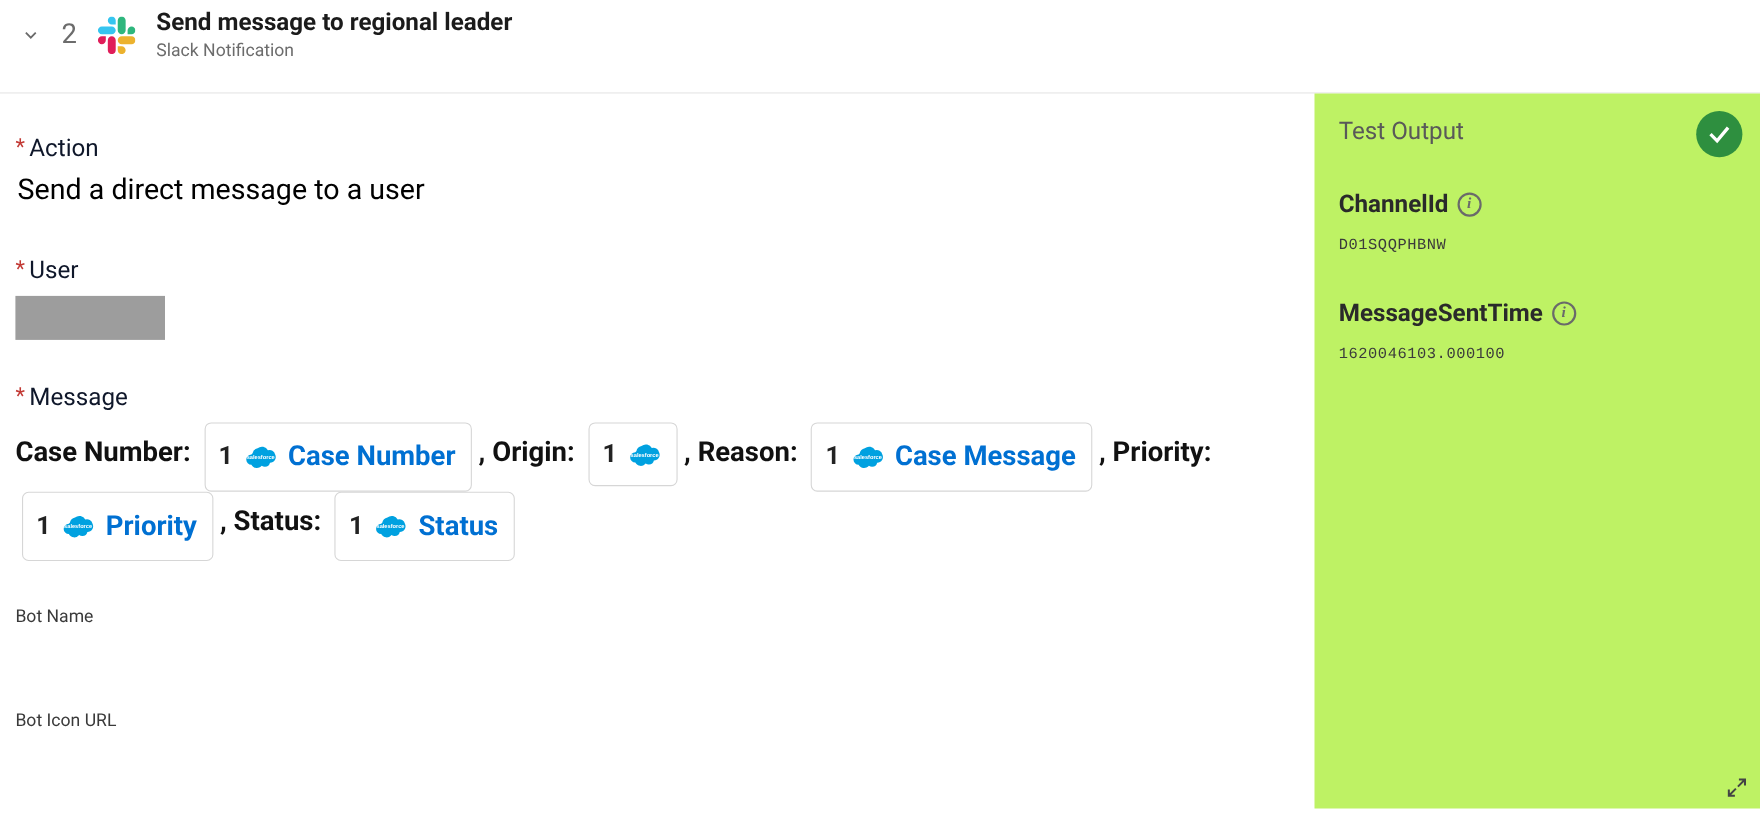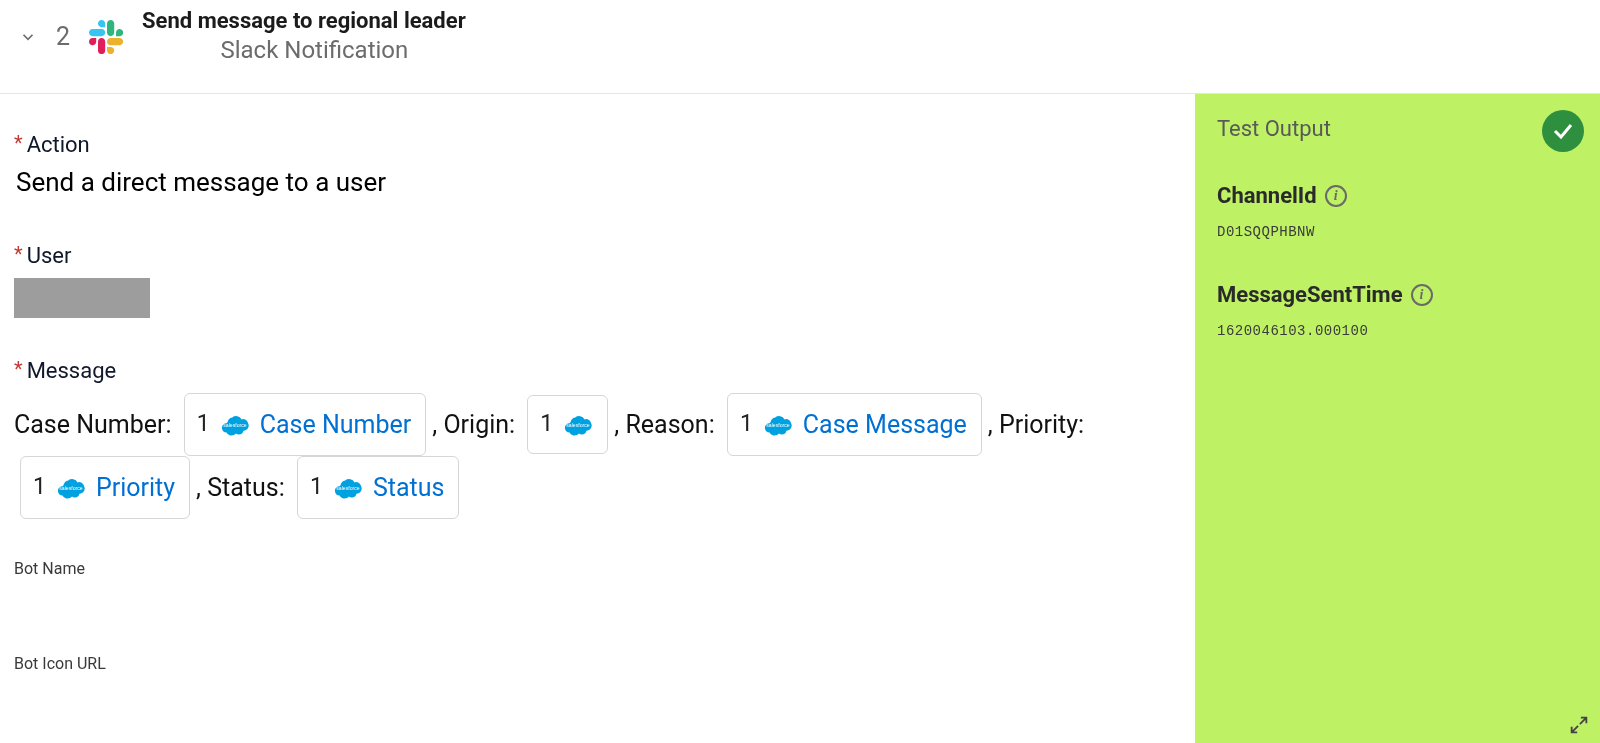--- a/index.html
+++ b/index.html
@@ -39,33 +39,32 @@
     color: #6c6c6c;
     font-weight: 400;
   }
   .slack-logo {
     width: 36px;
     height: 36px;
     flex:0 0 auto;
     display:flex;align-items:center;justify-content:center;
   }
   .slack-logo svg { width: 34px; height: 34px; }
-  .step-titles { display:flex; flex-direction:column; gap:2px;text-align:center; }
+  .step-titles { display:flex; flex-direction:column; gap:2px; }
   .step-title {
     font-size: 22px;
     font-weight: 700;
     color: #1b1b1b;
     line-height:1.2;
   }
   .step-subtitle {
-    font-size: 24px;
+    font-size: 16px;
     color: #6c6c6c;
     font-weight: 400;
     line-height:1.2;
-    margin-left:21px;
   }
 
   
   .body-row {
     display: flex;
     flex-direction: row;
     height: calc(100% - 93px);
   }
   .form-pane {
     flex: 1 1 auto;
@@ -111,22 +110,23 @@
   .message-block {
     margin-top: 6px;
     margin-bottom: 40px;
   }
   .message-flow {
     font-size: 25px;
     color: #111;
     line-height: 2.2;
     display: flex;
     flex-wrap: wrap;
-    align-items: center;
+    align-items: flex-start;
     gap: 0;
+    font-weight: bold;
   }
   .message-flow .txt { white-space: pre; }
   .token {
     display: inline-flex;
     align-items: center;
     border: 1px solid #d6d6d6;
     border-radius: 6px;
     padding: 3px 14px 3px 12px;
     margin: 0 6px;
     background:#fff;

